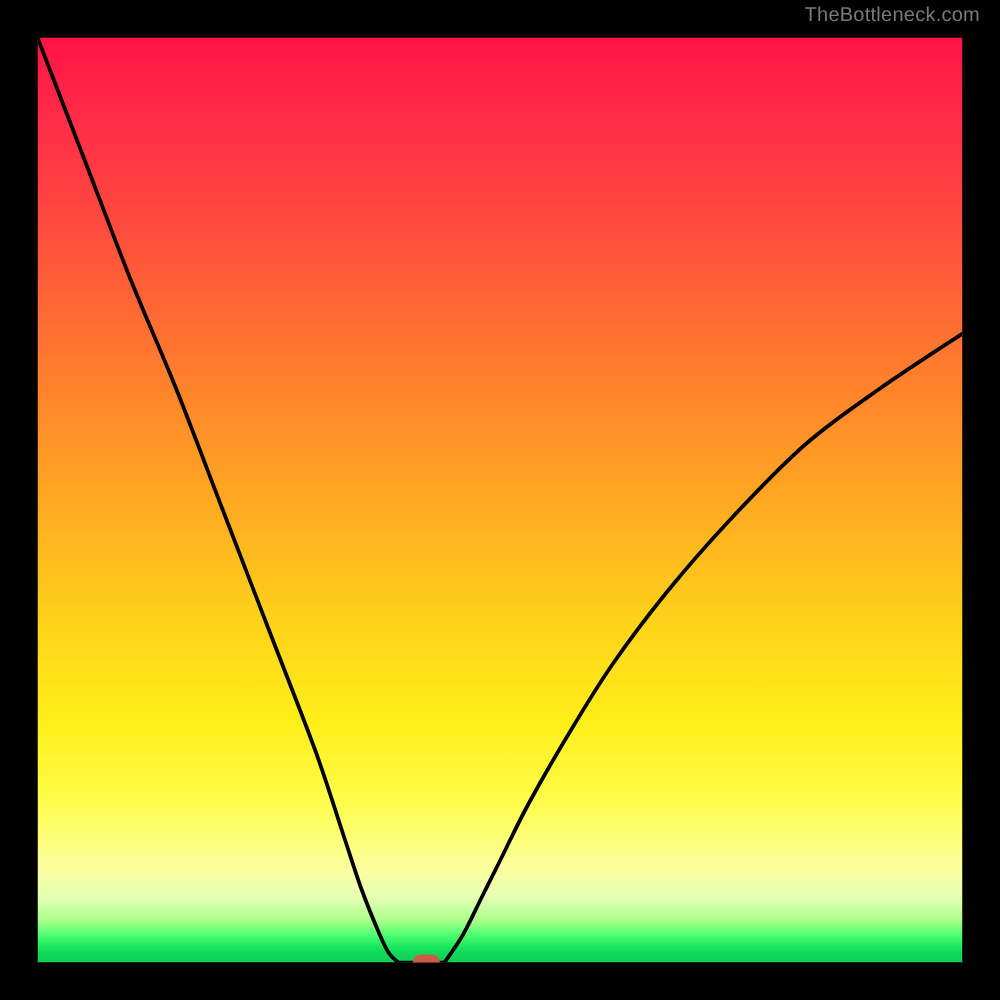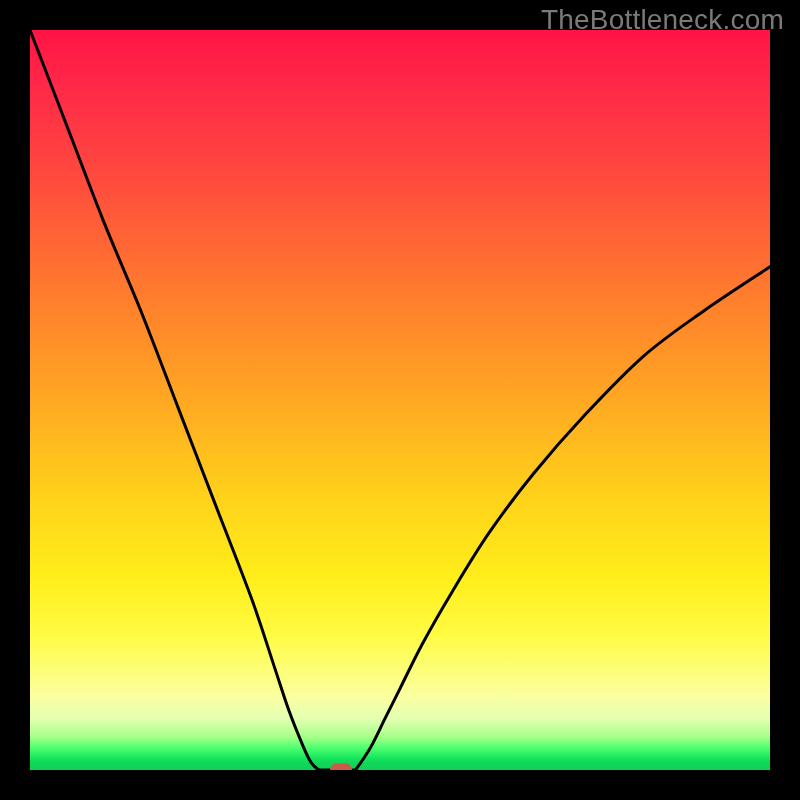--- a/index.html
+++ b/index.html
@@ -15,21 +15,21 @@
     position: relative;
     width: 800px;
     height: 800px;
     background: #000;
   }
   .watermark {
     position: absolute;
     top: 4px;
     right: 16px;
     color: #7a7a7a;
-    font-size: 28px;
+    font-size: 16px;
     font-weight: 500;
     letter-spacing: 0.2px;
     z-index: 5;
   }
   .plot {
     position: absolute;
     left: 30px;
     top: 30px;
     width: 740px;
     height: 740px;

